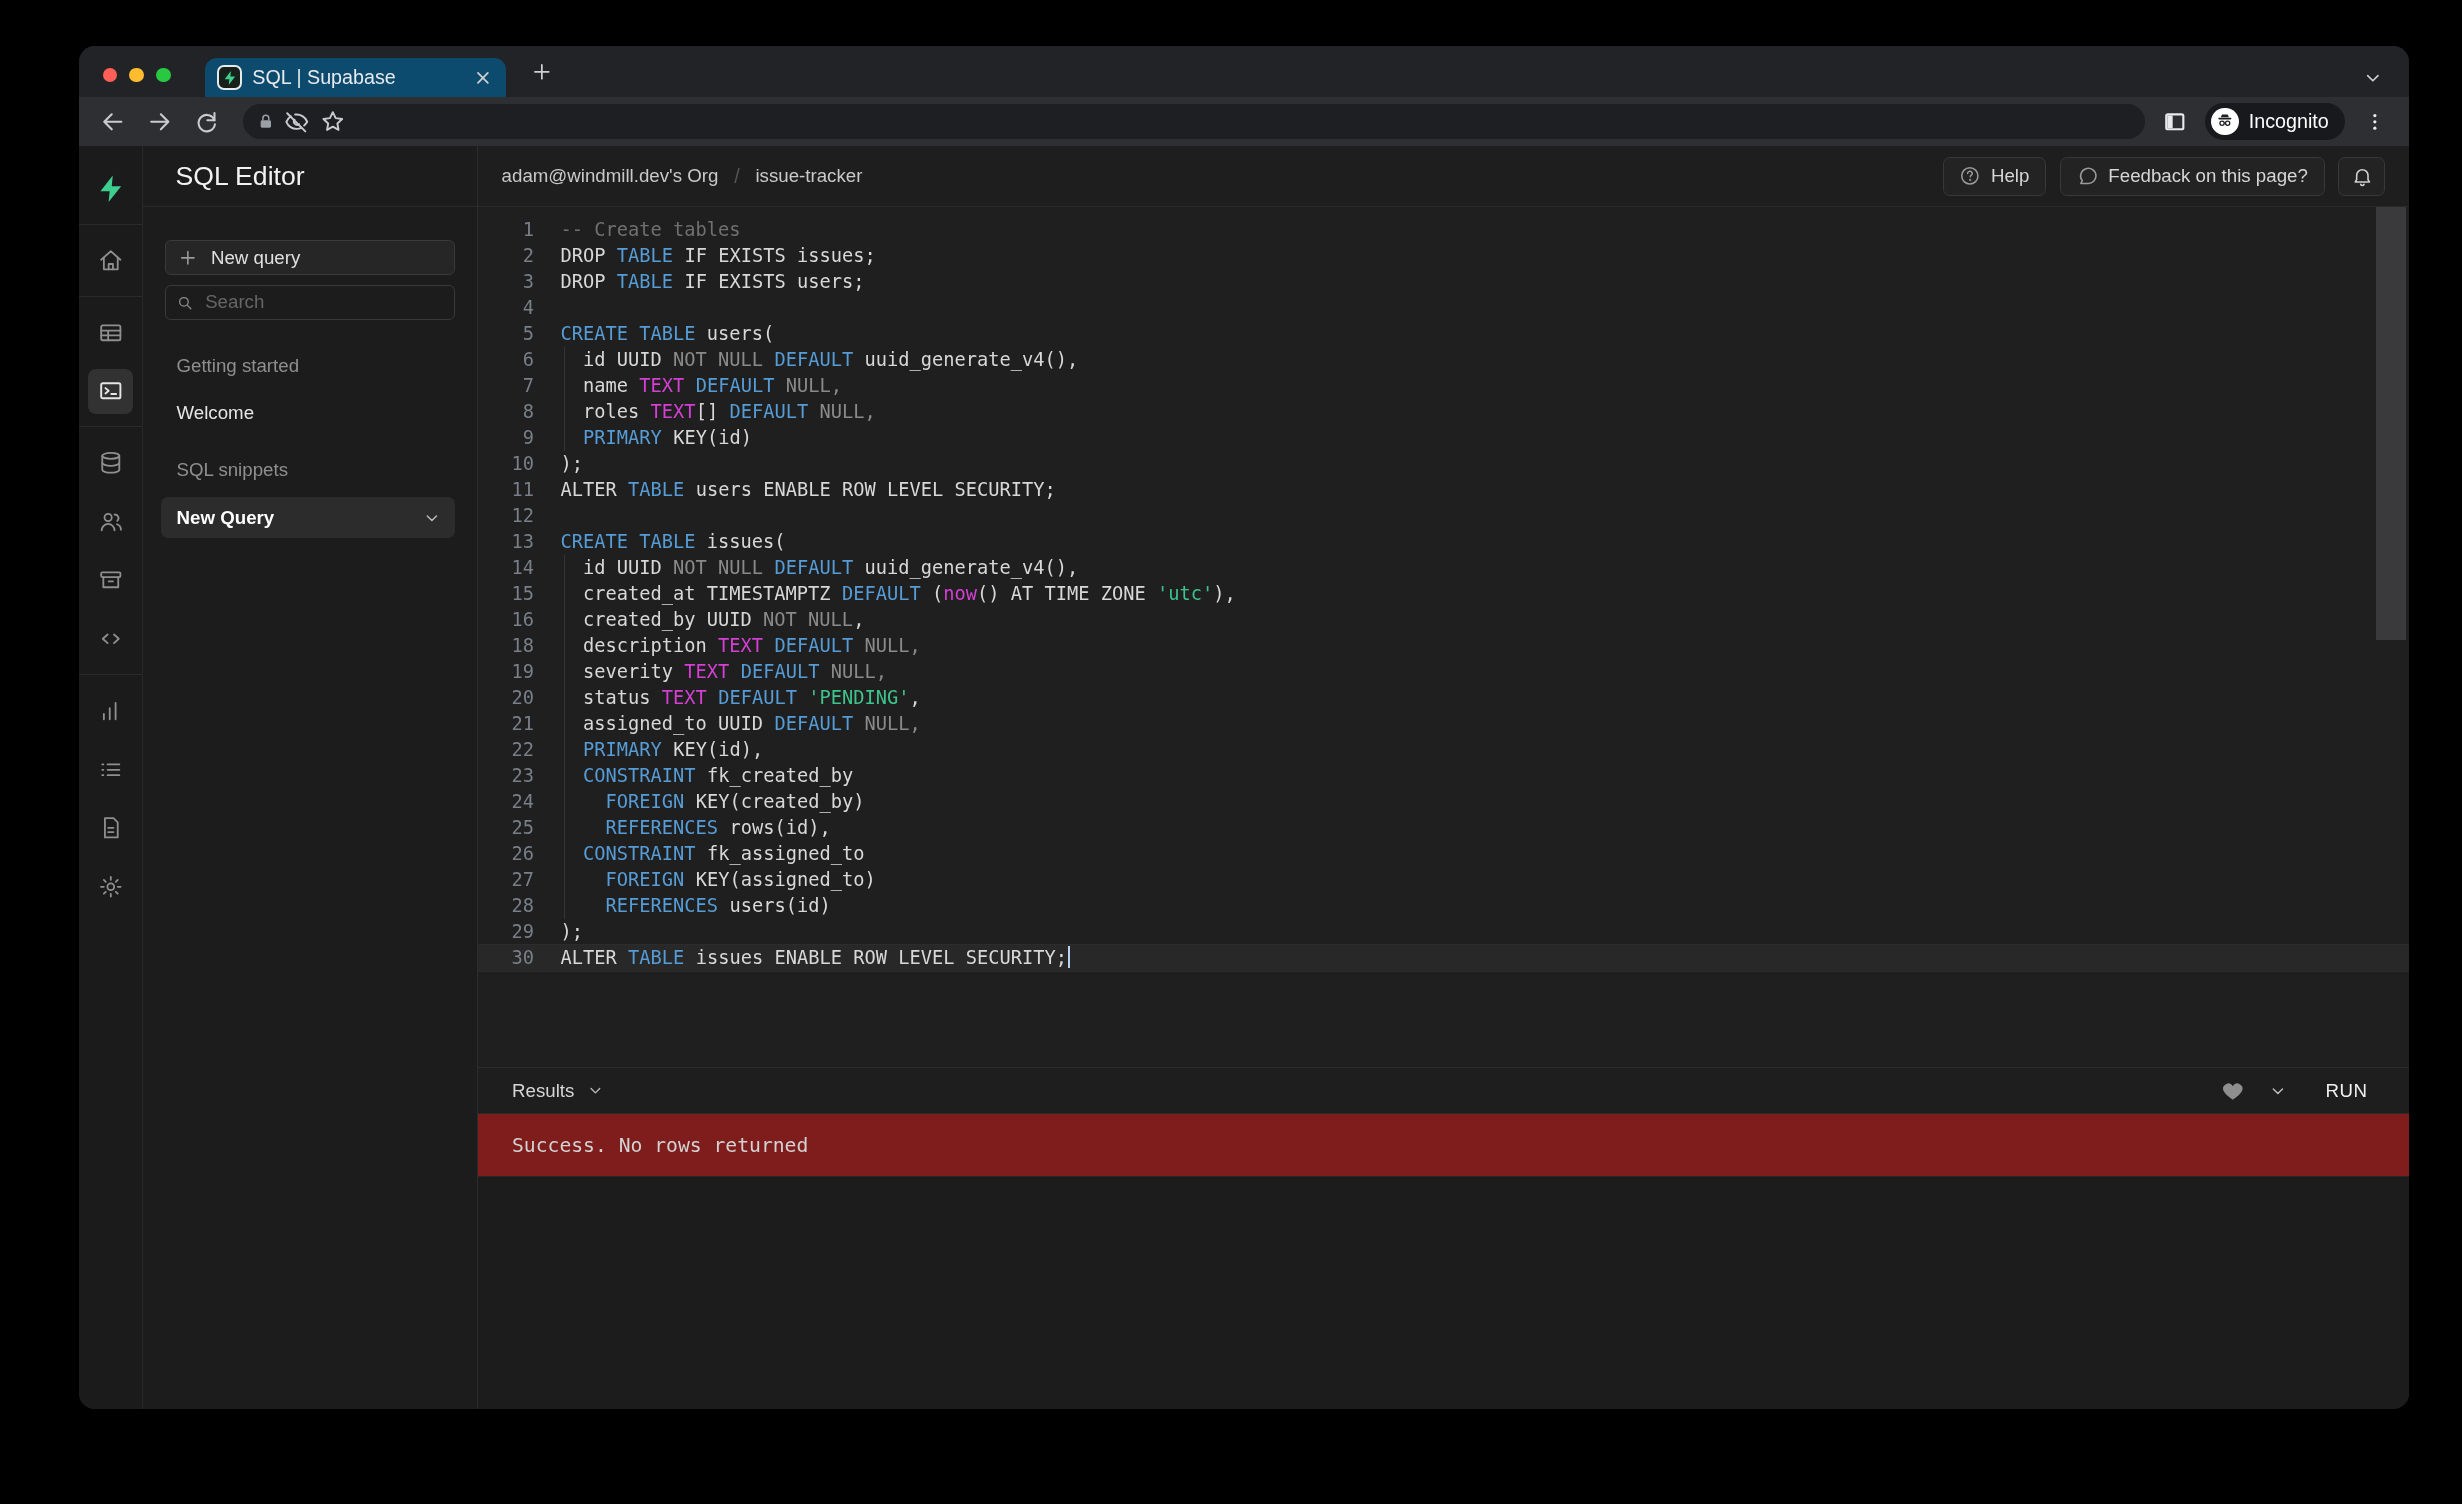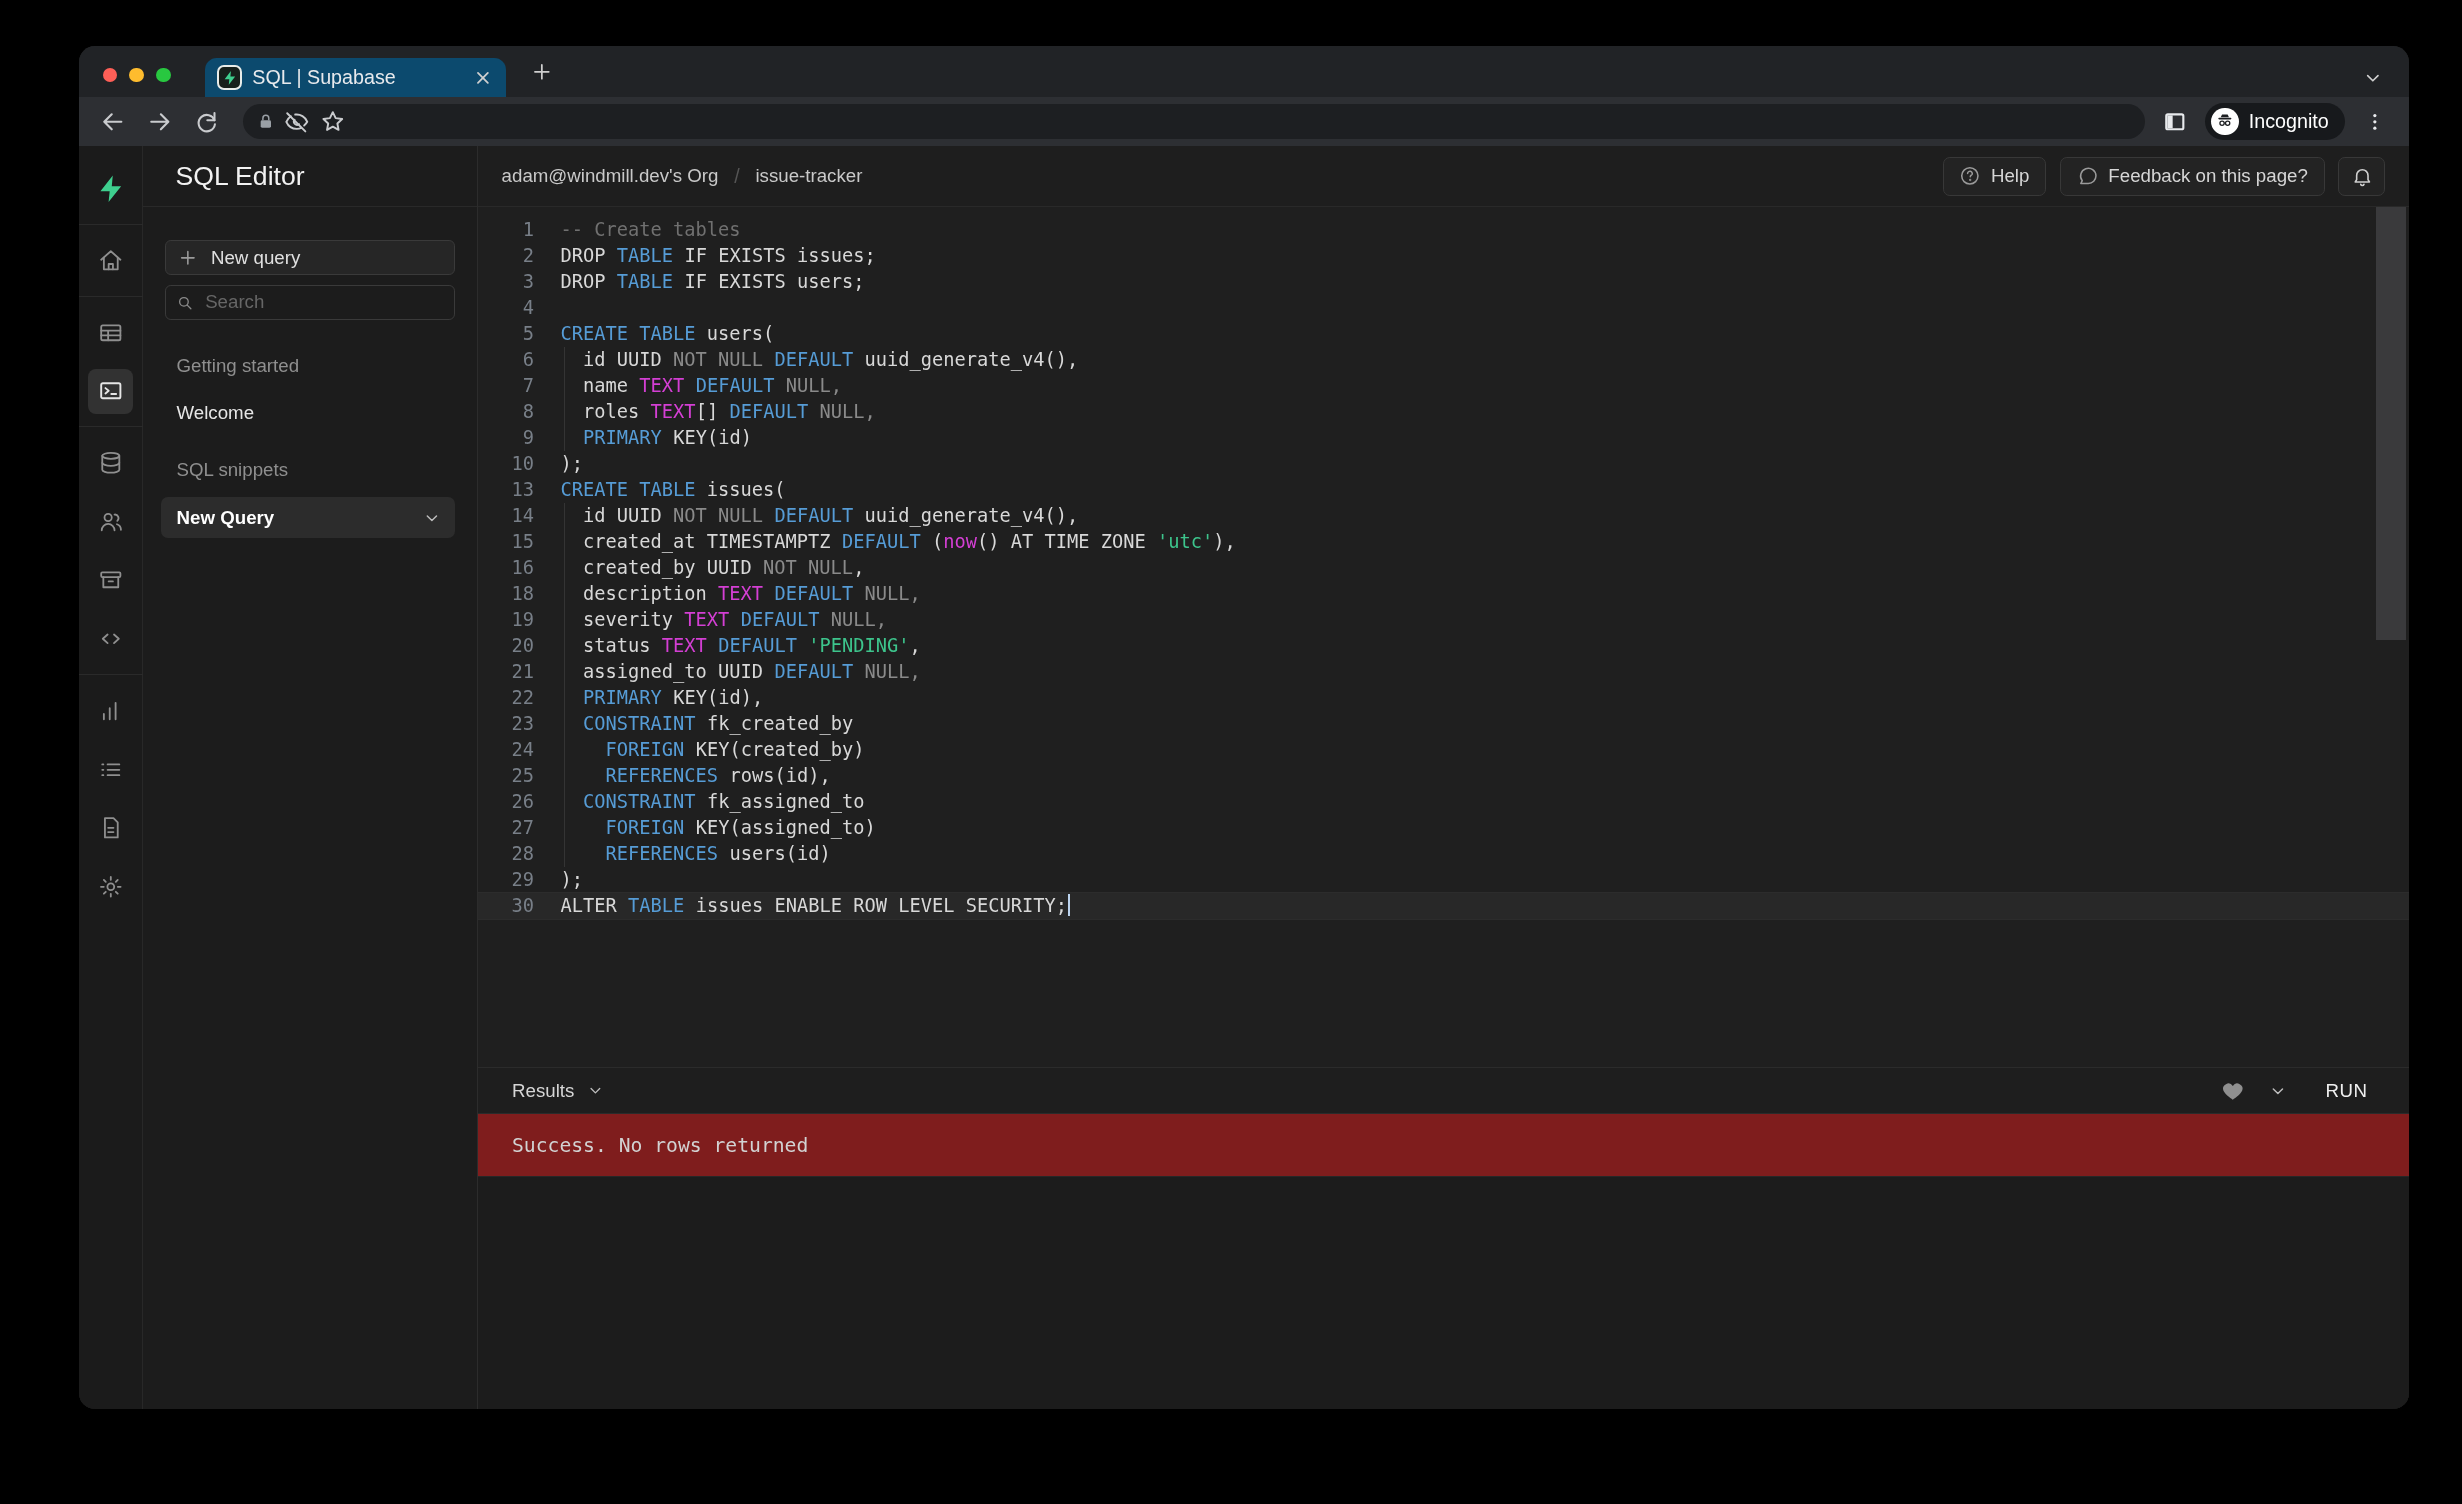--- a/index.html
+++ b/index.html
@@ -359,20 +359,22 @@
               <div class="cl"><span class="ln">1</span><span class="cd"><span class="tk-c">-- Create tables</span></span></div>
               <div class="cl"><span class="ln">2</span><span class="cd"><span class="tk-w">DROP </span><span class="tk-k">TABLE </span><span class="tk-w">IF EXISTS issues;</span></span></div>
               <div class="cl"><span class="ln">3</span><span class="cd"><span class="tk-w">DROP </span><span class="tk-k">TABLE </span><span class="tk-w">IF EXISTS users;</span></span></div>
               <div class="cl"><span class="ln">4</span><span class="cd"></span></div>
               <div class="cl"><span class="ln">5</span><span class="cd"><span class="tk-k">CREATE TABLE </span><span class="tk-w">users(</span></span></div>
               <div class="cl"><span class="ln">6</span><span class="cd gd"><span class="tk-w">  id UUID </span><span class="tk-d">NOT NULL </span><span class="tk-k">DEFAULT </span><span class="tk-w">uuid_generate_v4(),</span></span></div>
               <div class="cl"><span class="ln">7</span><span class="cd gd"><span class="tk-w">  name </span><span class="tk-t">TEXT </span><span class="tk-k">DEFAULT </span><span class="tk-d">NULL,</span></span></div>
               <div class="cl"><span class="ln">8</span><span class="cd gd"><span class="tk-w">  roles </span><span class="tk-t">TEXT</span><span class="tk-w">[] </span><span class="tk-k">DEFAULT </span><span class="tk-d">NULL,</span></span></div>
               <div class="cl"><span class="ln">9</span><span class="cd gd"><span class="tk-w">  </span><span class="tk-k">PRIMARY </span><span class="tk-w">KEY(id)</span></span></div>
               <div class="cl"><span class="ln">10</span><span class="cd"><span class="tk-w">);</span></span></div>
+              <div class="cl"><span class="ln">11</span><span class="cd"><span class="tk-w">ALTER </span><span class="tk-k">TABLE </span><span class="tk-w">users ENABLE ROW LEVEL SECURITY;</span></span></div>
+              <div class="cl"><span class="ln">12</span><span class="cd"></span></div>
               <div class="cl"><span class="ln">13</span><span class="cd"><span class="tk-k">CREATE TABLE </span><span class="tk-w">issues(</span></span></div>
               <div class="cl"><span class="ln">14</span><span class="cd gd"><span class="tk-w">  id UUID </span><span class="tk-d">NOT NULL </span><span class="tk-k">DEFAULT </span><span class="tk-w">uuid_generate_v4(),</span></span></div>
               <div class="cl"><span class="ln">15</span><span class="cd gd"><span class="tk-w">  created_at TIMESTAMPTZ </span><span class="tk-k">DEFAULT </span><span class="tk-w">(</span><span class="tk-t">now</span><span class="tk-w">() AT TIME ZONE </span><span class="tk-s">'utc'</span><span class="tk-w">),</span></span></div>
               <div class="cl"><span class="ln">16</span><span class="cd gd"><span class="tk-w">  created_by UUID </span><span class="tk-d">NOT NULL</span><span class="tk-w">,</span></span></div>
               <div class="cl"><span class="ln">18</span><span class="cd gd"><span class="tk-w">  description </span><span class="tk-t">TEXT </span><span class="tk-k">DEFAULT </span><span class="tk-d">NULL,</span></span></div>
               <div class="cl"><span class="ln">19</span><span class="cd gd"><span class="tk-w">  severity </span><span class="tk-t">TEXT </span><span class="tk-k">DEFAULT </span><span class="tk-d">NULL,</span></span></div>
               <div class="cl"><span class="ln">20</span><span class="cd gd"><span class="tk-w">  status </span><span class="tk-t">TEXT </span><span class="tk-k">DEFAULT </span><span class="tk-s">'PENDING'</span><span class="tk-w">,</span></span></div>
               <div class="cl"><span class="ln">21</span><span class="cd gd"><span class="tk-w">  assigned_to UUID </span><span class="tk-k">DEFAULT </span><span class="tk-d">NULL,</span></span></div>
               <div class="cl"><span class="ln">22</span><span class="cd gd"><span class="tk-w">  </span><span class="tk-k">PRIMARY </span><span class="tk-w">KEY(id),</span></span></div>
               <div class="cl"><span class="ln">23</span><span class="cd gd"><span class="tk-w">  </span><span class="tk-k">CONSTRAINT </span><span class="tk-w">fk_created_by</span></span></div>

